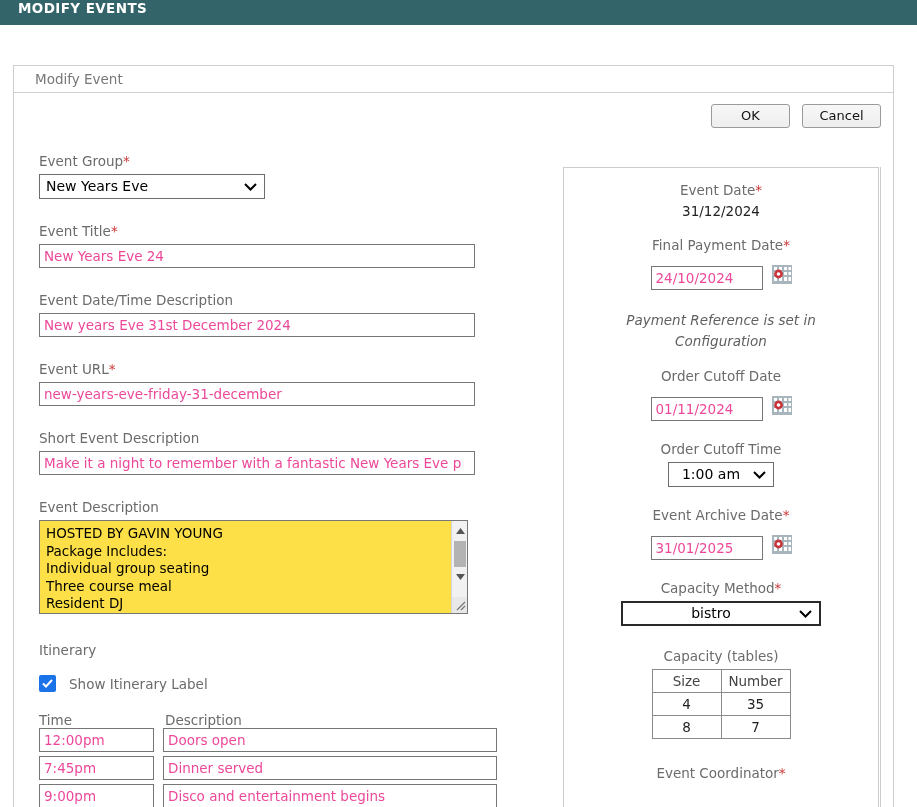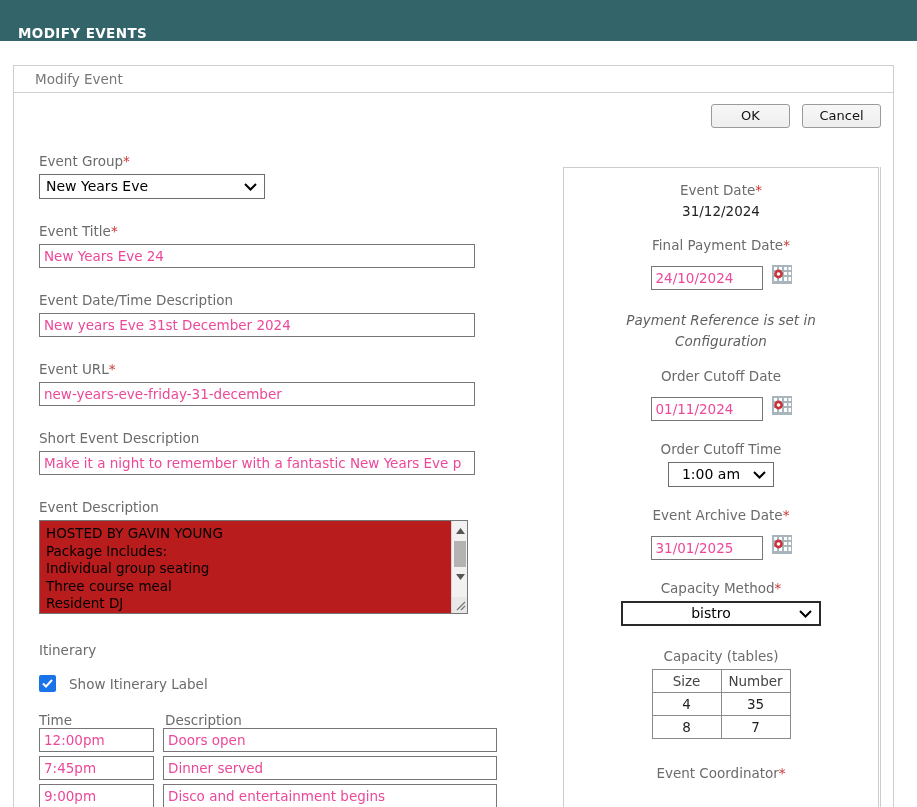--- a/index.html
+++ b/index.html
@@ -6,24 +6,24 @@
   html, body {
     margin: 0; padding: 0;
     width: 917px; height: 807px;
     background: #ffffff;
     font-family: "DejaVu Sans", "Liberation Sans", sans-serif;
     overflow: hidden;
   }
 
   
   .topbar {
-    height: 41px;
+    height: 25px;
     background: #33646a;
     display: flex;
-    align-items: flex-end;
+    align-items: flex-start;
     padding-left: 18px;
   }
   .topbar-title {
     color: #ffffff;
     font-size: 13.5px;
     font-weight: bold;
     letter-spacing: 0.4px;
     font-family: "DejaVu Sans", "Liberation Sans", sans-serif;
   }
 
@@ -141,21 +141,21 @@
     width: 13px; height: 8px;
   }
 
   .gap-lg { height: 24px; }
 
   
   .ta-wrap {
     position: relative;
     width: 429px; height: 94px;
     border: 1px solid #767676;
-    background: #b91c1c;
+    background: #fde047;
     overflow: hidden;
   }
   .ta-text {
     padding: 4px 6px;
     font-size: 13.5px;
     line-height: 17.5px;
     color: #000;
     white-space: pre;
   }
   .ta-sb {

